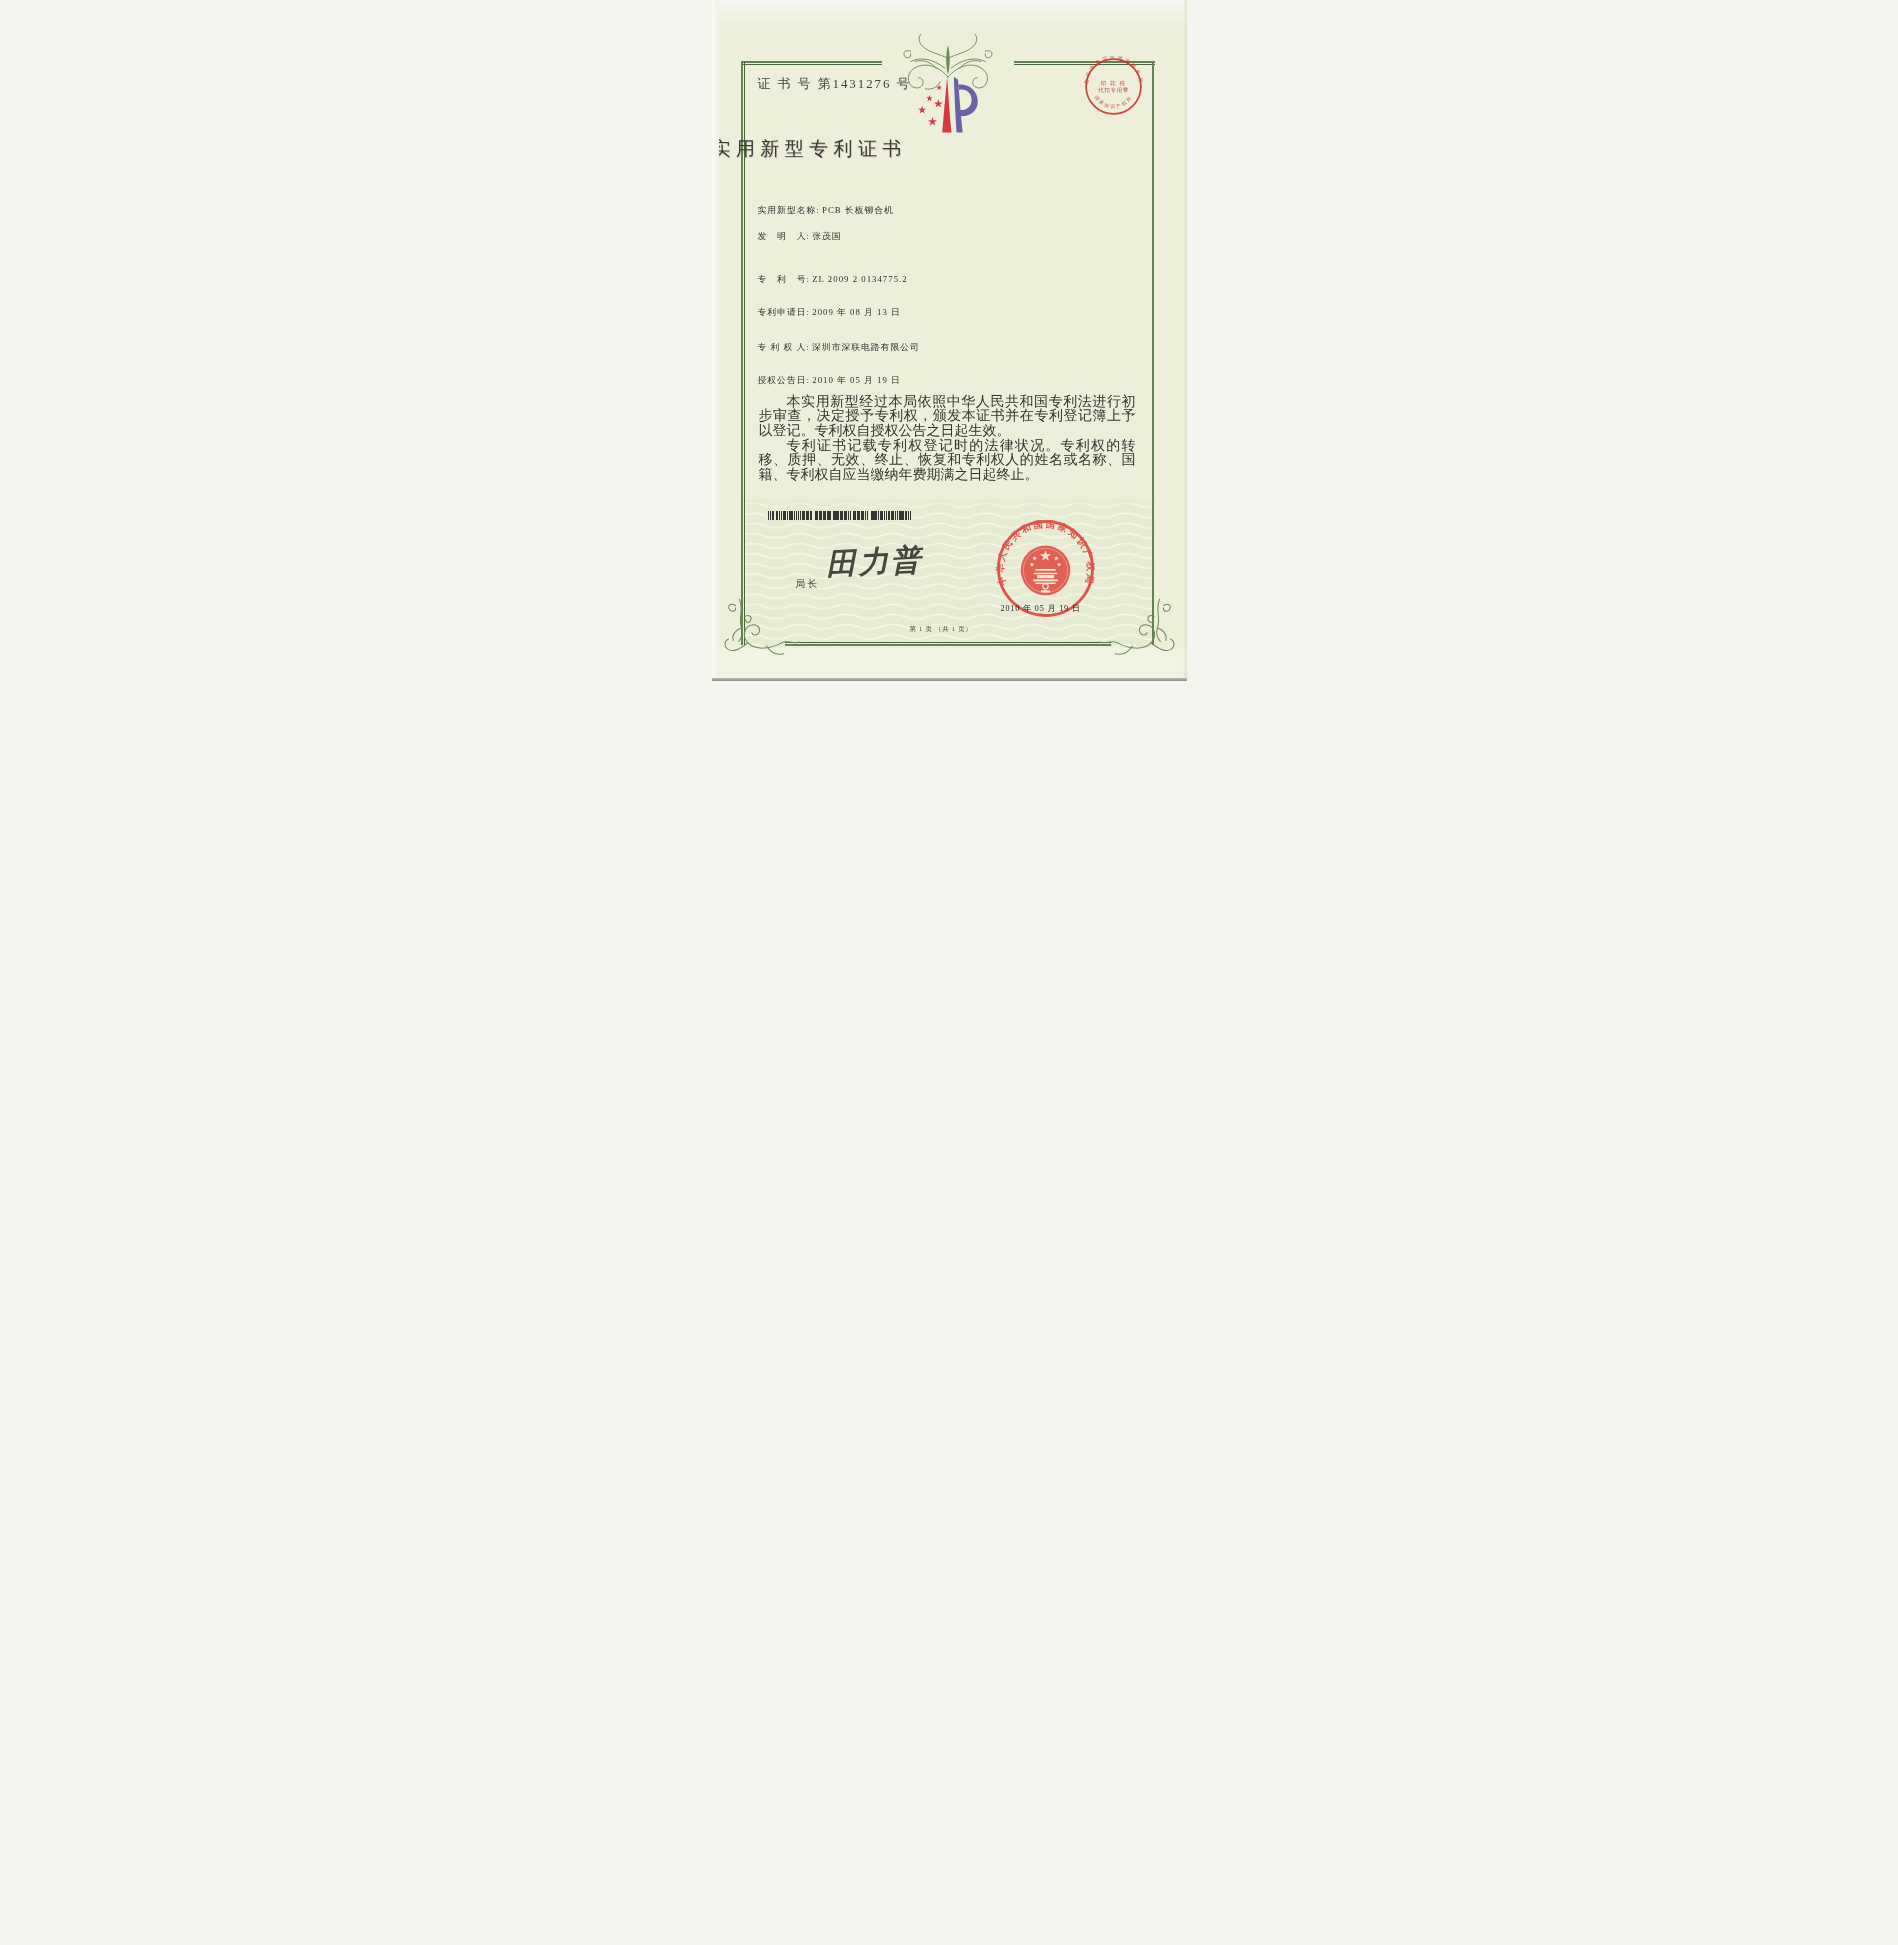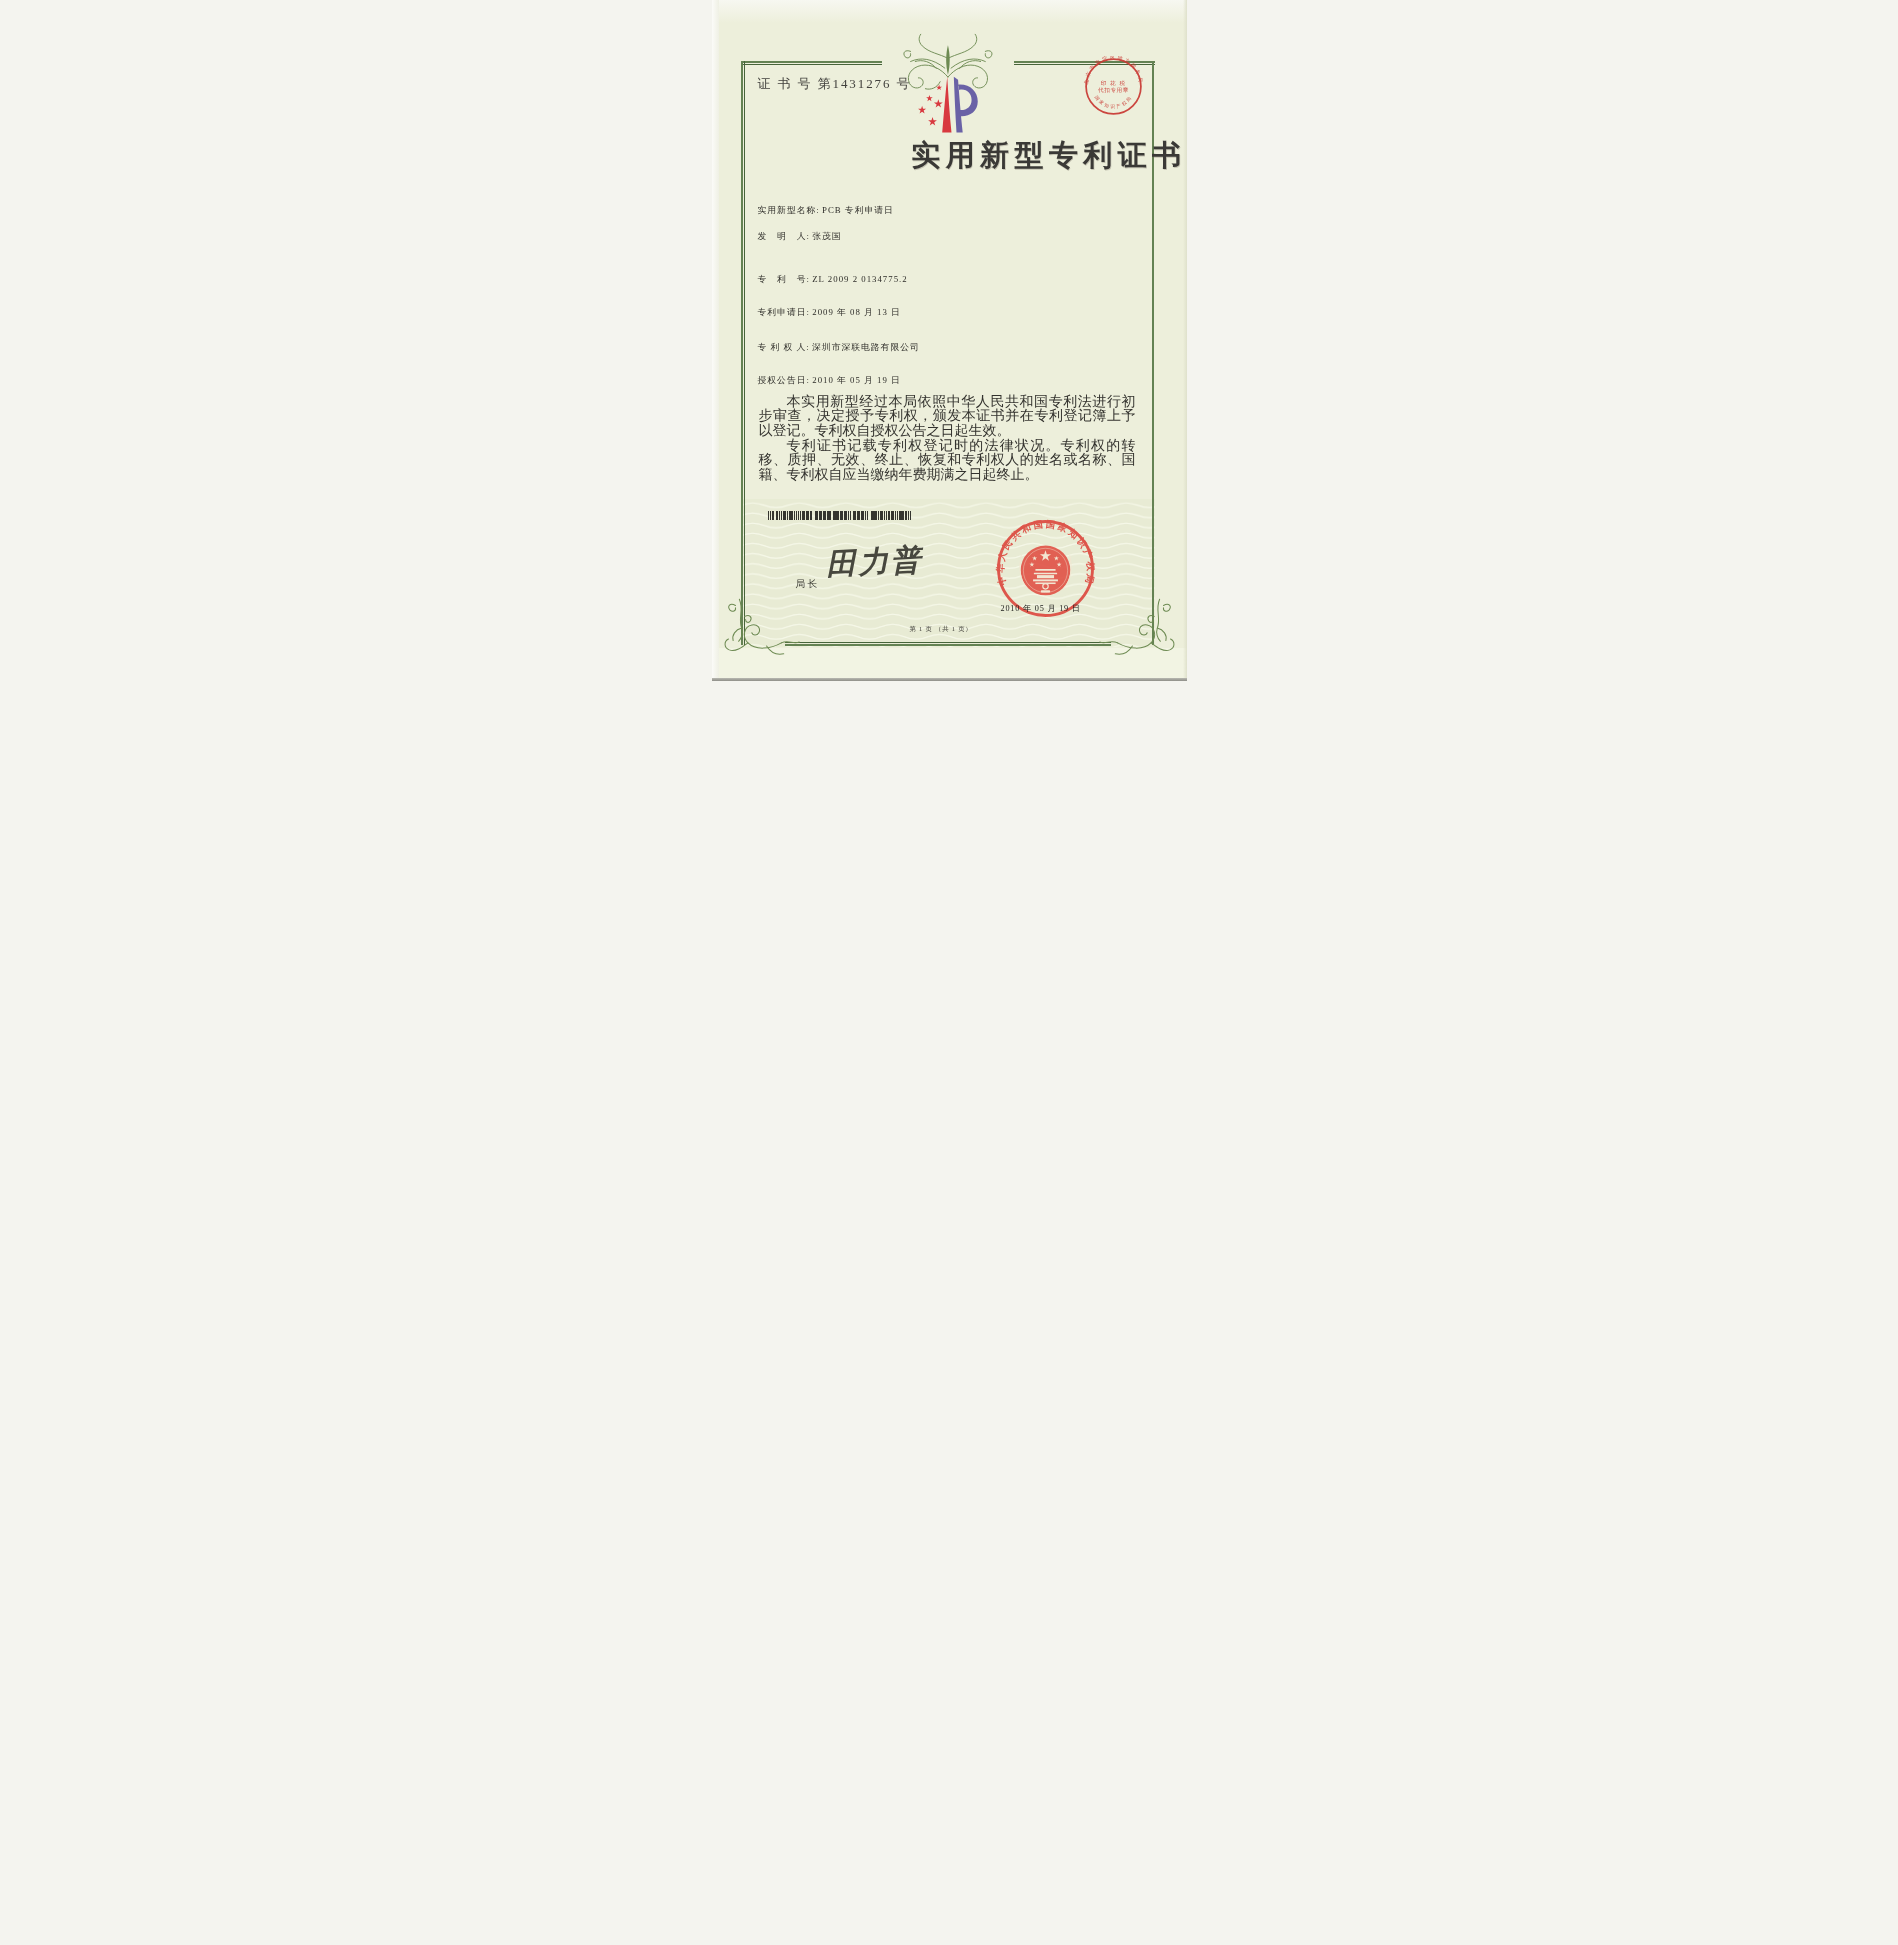--- a/index.html
+++ b/index.html
@@ -16,21 +16,21 @@
   .h-line.flip{background:linear-gradient(to top,#648253 0,#648253 2.3px,rgba(0,0,0,0) 2.3px,rgba(0,0,0,0) 3.5px,#47643a 3.5px,#47643a 4.1px,rgba(0,0,0,0) 4.1px);}
   .v-line{position:absolute;width:4.7px;background:linear-gradient(to right,#648253 0,#648253 2.3px,rgba(0,0,0,0) 2.3px,rgba(0,0,0,0) 3.5px,#47643a 3.5px,#47643a 4.1px,rgba(0,0,0,0) 4.1px);z-index:5;}
   .v-line.flip{background:linear-gradient(to left,#648253 0,#648253 2.3px,rgba(0,0,0,0) 2.3px,rgba(0,0,0,0) 3.5px,#47643a 3.5px,#47643a 4.1px,rgba(0,0,0,0) 4.1px);}
   #frame-top-a{left:29px;top:61px;width:141px;}
   #frame-top-b{left:302px;top:61px;width:141px;}
   #frame-left{left:29px;top:61px;height:584px;}
   #frame-right{left:438px;top:61px;height:584px;}
   #frame-bottom{left:73px;top:641px;width:326px;}
   
   .cert-number{position:absolute;left:46px;top:75px;font-size:13px;letter-spacing:1.9px;color:#42413d;z-index:8;}
-  .title{position:absolute;left:0;right:0;top:136px;text-align:right;font-size:29px;font-weight:bold;letter-spacing:5.4px;color:#3a3936;text-shadow:0.6px 0.6px 0 rgba(110,100,90,.30);z-index:8;}
+  .title{position:absolute;left:0;right:0;top:136px;text-align:left;font-size:19px;font-weight:normal;letter-spacing:5.4px;color:#3a3936;text-shadow:0.6px 0.6px 0 rgba(110,100,90,.30);z-index:8;}
   .field{position:absolute;left:46px;font-size:8.8px;color:#2e2d29;letter-spacing:1px;z-index:8;white-space:nowrap;}
   .field .sep{padding-right:2.3px;}
   #field-0{top:205px;} #field-1{top:231px;} #field-2{top:274px;}
   #field-3{top:307px;} #field-4{top:342px;} #field-5{top:375px;}
   .body-text{position:absolute;left:47px;width:377px;top:395px;font-size:14px;line-height:14.4px;color:#33322e;text-align:justify;z-index:8;}
   .body-text p{margin:0 0 0.8px 0;text-indent:2em;}
   .barcode{position:absolute;left:56px;top:511px;width:143px;height:9.3px;z-index:8;
     background:
       repeating-linear-gradient(90deg,#35352f 0 0.8px,rgba(0,0,0,0) 0.8px 1.9px),
       repeating-linear-gradient(90deg,#35352f 0 0.4px,rgba(0,0,0,0) 0.4px 2.7px),
@@ -130,21 +130,21 @@
     </text>
     <text x="79" y="74" text-anchor="middle" font-size="14.5" letter-spacing="3" fill="#c93a34" font-family="'Liberation Sans',sans-serif">印 花 税</text>
     <text x="79" y="94" text-anchor="middle" font-size="14.5" letter-spacing="1.5" fill="#c93a34" font-family="'Liberation Sans',sans-serif">代扣专用章</text>
     <text font-size="12" letter-spacing="5" fill="#c93a34" font-family="'Liberation Sans',sans-serif">
       <textPath href="#tax-arc-bottom" startOffset="50%" text-anchor="middle">国家知识产权局</textPath>
     </text>
   </svg>
 
   <div class="title">实用新型专利证书</div>
 
-  <div class="field" id="field-0"><span>实用新型名称:</span><span class="sep"></span><span>PCB 专利申请日</span></div>
+  <div class="field" id="field-0"><span>实用新型名称:</span><span class="sep"></span><span>PCB 长板铆合机</span></div>
   <div class="field" id="field-1"><span>发　明　人:</span><span class="sep"></span><span>张茂国</span></div>
   <div class="field" id="field-2"><span>专　利　号:</span><span class="sep"></span><span>ZL 2009 2 0134775.2</span></div>
   <div class="field" id="field-3"><span>专利申请日:</span><span class="sep"></span><span>2009 年 08 月 13 日</span></div>
   <div class="field" id="field-4"><span>专 利 权 人:</span><span class="sep"></span><span>深圳市深联电路有限公司</span></div>
   <div class="field" id="field-5"><span>授权公告日:</span><span class="sep"></span><span>2010 年 05 月 19 日</span></div>
 
   <div class="body-text">
     <p>本实用新型经过本局依照中华人民共和国专利法进行初步审查，决定授予专利权，颁发本证书并在专利登记簿上予以登记。专利权自授权公告之日起生效。</p>
     <p>专利证书记载专利权登记时的法律状况。专利权的转移、质押、无效、终止、恢复和专利权人的姓名或名称、国籍、专利权自应当缴纳年费期满之日起终止。</p>
   </div>

